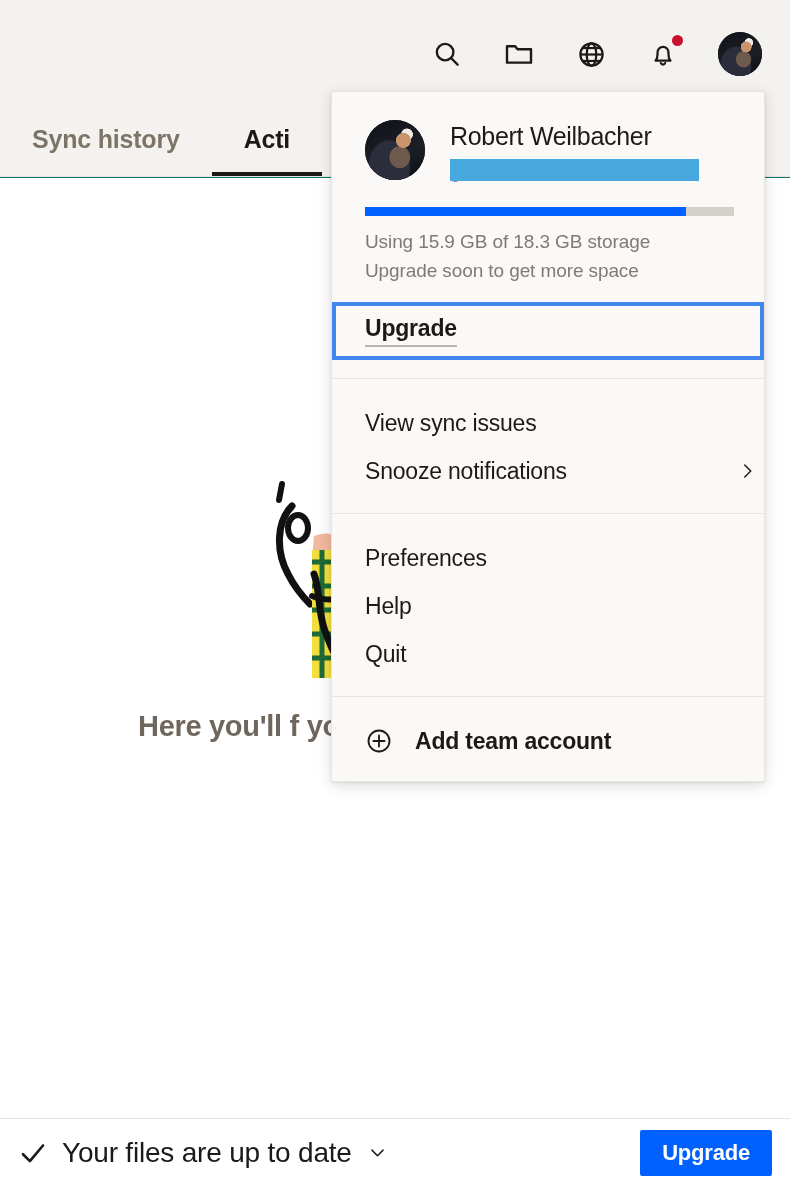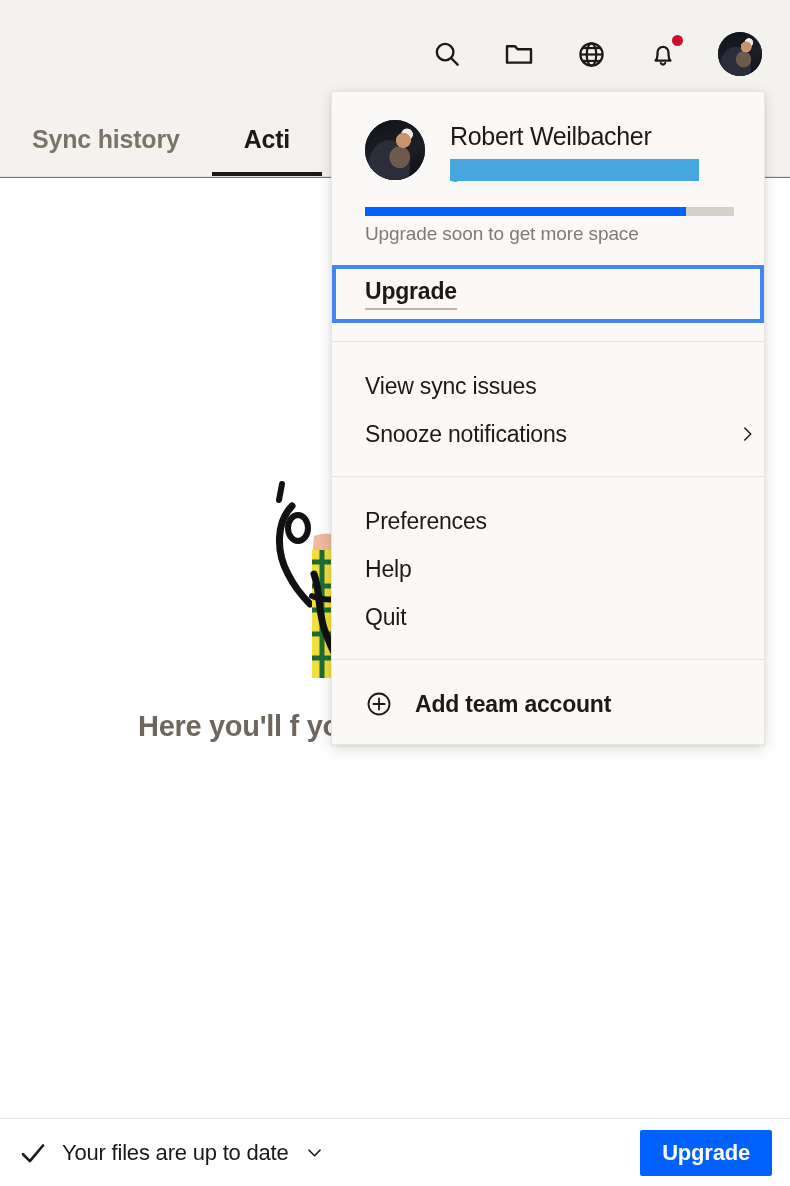--- a/index.html
+++ b/index.html
@@ -5,21 +5,21 @@
   * { box-sizing: border-box; margin: 0; padding: 0; }
   html, body {
     width: 790px; height: 1186px;
     font-family: "Liberation Sans", sans-serif;
     background: #ffffff;
     overflow: hidden;
   }
   #app {
     position: relative;
     width: 790px; height: 1186px;
-    background: #ef4444;
+    background: #0f766e;
   }
 
   
   .header-band {
     position: absolute;
     left: 0; top: 0;
     width: 790px; height: 177px;
     background: #f4f2ef;
     border-bottom: 1px solid #e6e2dc;
   }
@@ -120,21 +120,21 @@
     align-items: center;
     padding: 0 18px;
   }
   .status-left {
     display: flex;
     align-items: center;
     gap: 14px;
   }
   .check-icon { color: #1e1919; display: flex; }
   .status-text {
-    font-size: 22px;
+    font-size: 28px;
     color: #1e1919;
     letter-spacing: -0.2px;
   }
   .chev-down { color: #1e1919; display: flex; margin-left: 2px; }
   .upgrade-btn {
     margin-left: auto;
     background: #0061fe;
     color: #ffffff;
     font-size: 22px;
     font-weight: bold;
@@ -334,20 +334,21 @@
           <div class="menu-email">g</div>
           <div class="email-redaction"></div>
         </div>
       </div>
     </div>
 
     <div class="storage">
       <div class="progress-track">
         <div class="progress-fill" id="storage-fill" style="width: 87%;"></div>
       </div>
+      <div class="storage-line">Using 15.9 GB of 18.3 GB storage</div>
       <div class="storage-line second">Upgrade soon to get more space</div>
     </div>
 
     <div class="upgrade-row-wrap">
       <div class="upgrade-row">
         <span class="upgrade-row-label">Upgrade</span>
       </div>
     </div>
 
     <div class="menu-sep"></div>

